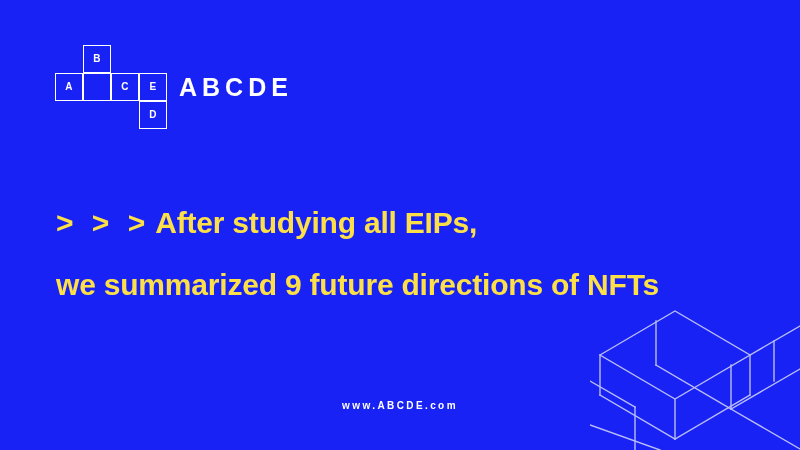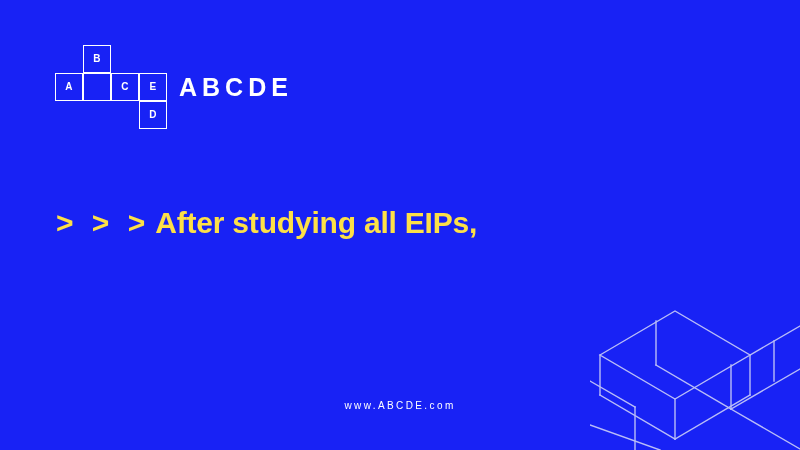--- a/index.html
+++ b/index.html
@@ -77,21 +77,21 @@
 
   
   .footer-url {
     position: absolute;
     left: 0;
     right: 0;
     top: 401px;
     text-align: center;
     color: #ffffff;
     font-size: 10px;
-    font-weight: normal;
+    font-weight: bold;
     letter-spacing: 2.4px;
     line-height: 1;
   }
 
   
   .deco-cubes {
     position: absolute;
     right: 0;
     bottom: 0;
     width: 210px;
@@ -118,20 +118,21 @@
       <div class="logo-cell" style="left:84px; top:28px;">E</div>
       <div class="logo-cell" style="left:84px; top:56px;">D</div>
     </div>
     <div class="wordmark">ABCDE</div>
   </div>
 
   <div class="headline">
     <div class="headline-line">
       <span class="chevrons">&gt; &gt; &gt;</span><span>After studying all EIPs,</span>
     </div>
+    <div class="headline-line">we summarized 9 future directions of NFTs</div>
   </div>
 
   <div class="footer-url">www.ABCDE.com</div>
 
   <div class="deco-cubes">
     <svg viewBox="0 0 210 165" preserveAspectRatio="none" aria-hidden="true">
       <g fill="none" stroke="#b9bdf7" stroke-width="1.4" stroke-linecap="square">
 
         <path d="M10 70 L85 26 L160 70 L85 114 Z"></path>
 

